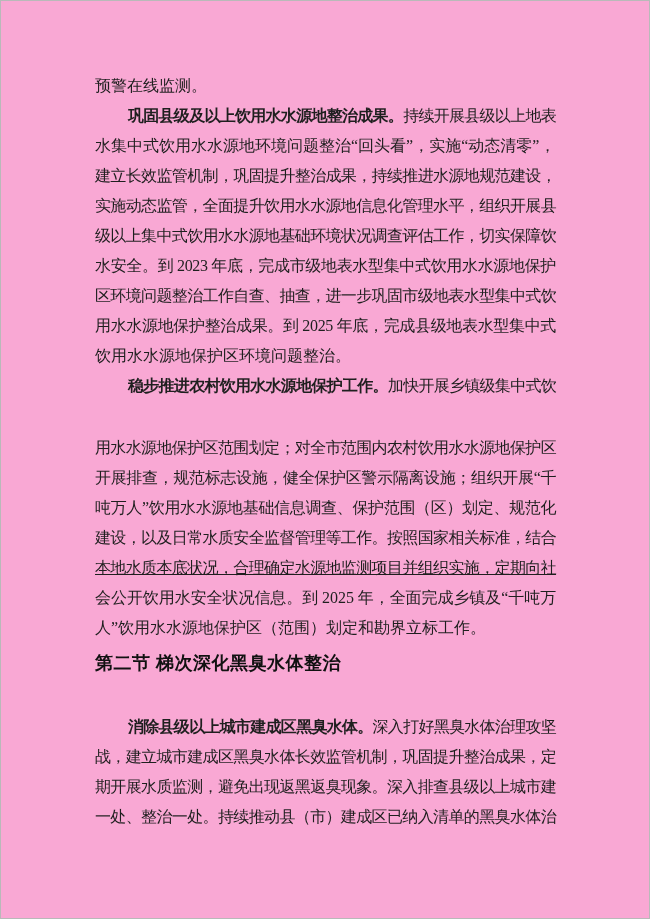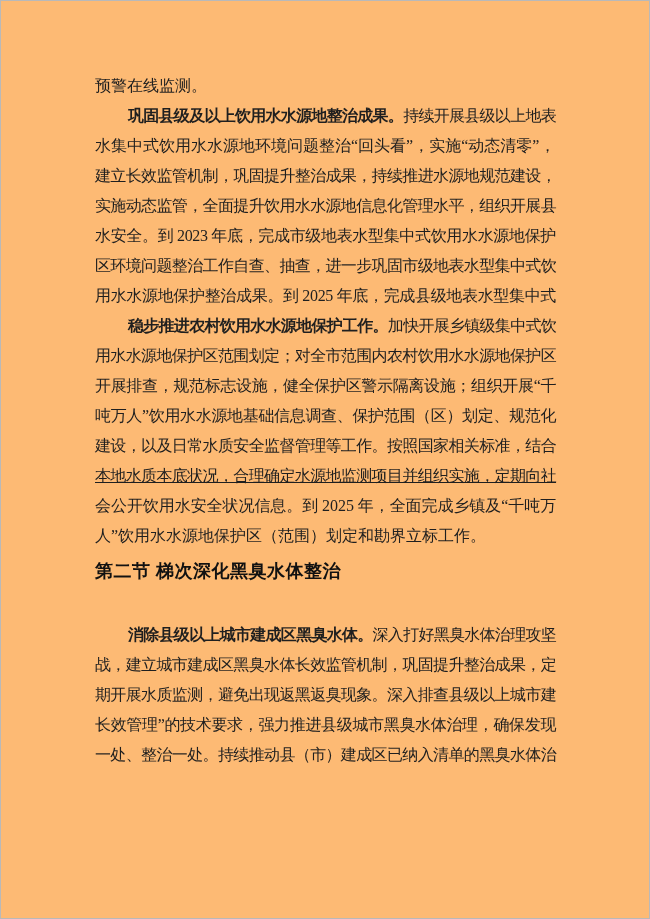--- a/index.html
+++ b/index.html
@@ -1,20 +1,20 @@
 <!DOCTYPE html>
 <html><head>
 <meta charset="utf-8">
 <style>
   html, body { margin: 0; padding: 0; background: #ffffff; }
   .page {
     position: relative;
     width: 650px;
     height: 919px;
-    background: #fdba74;
+    background: #f9a8d4;
     box-sizing: border-box;
     border: 1px solid #b9b9b9;
     overflow: hidden;
     font-family: "Liberation Serif", "DejaVu Serif", serif;
   }
   .text-body {
     position: absolute;
     left: 94px;
     top: 70px;
     width: 461px;
@@ -56,31 +56,32 @@
 </head>
 <body>
 
 <div class="page">
   <div class="text-body">
       <div class="line">预警在线监测。</div>
       <div class="line indent just" style="letter-spacing: -0.714286px;"><span class="lead">巩固县级及以上饮用水水源地整治成果。</span>持续开展县级以上地表</div>
       <div class="line just">水集中式饮用水水源地环境问题整治“回头看”，实施“动态清零”，</div>
       <div class="line just" style="letter-spacing: -0.633333px;">建立长效监管机制，巩固提升整治成果，持续推进水源地规范建设，</div>
       <div class="line just" style="letter-spacing: -0.633333px;">实施动态监管，全面提升饮用水水源地信息化管理水平，组织开展县</div>
+      <div class="line just" style="letter-spacing: -0.633333px;">级以上集中式饮用水水源地基础环境状况调查评估工作，切实保障饮</div>
       <div class="line just" style="letter-spacing: -0.333333px;">水安全。到 2023 年底，完成市级地表水型集中式饮用水水源地保护</div>
       <div class="line just" style="letter-spacing: -0.633333px;">区环境问题整治工作自查、抽查，进一步巩固市级地表水型集中式饮</div>
       <div class="line just" style="letter-spacing: -0.333333px;">用水水源地保护整治成果。到 2025 年底，完成县级地表水型集中式</div>
+      <div class="line">饮用水水源地保护区环境问题整治。</div>
       <div class="line indent just" style="letter-spacing: -0.714286px;"><span class="lead">稳步推进农村饮用水水源地保护工作。</span>加快开展乡镇级集中式饮</div>
-      <div class="line just" style="letter-spacing: -0.633333px;">用水水源地保护区范围划定；对全市范围内农村饮用水水源地保护区</div>
+      <div class="line just" style="letter-spacing: -0.633333px; margin-top: 32px;">用水水源地保护区范围划定；对全市范围内农村饮用水水源地保护区</div>
       <div class="line just" style="letter-spacing: -0.333333px;">开展排查，规范标志设施，健全保护区警示隔离设施；组织开展“千</div>
       <div class="line just" style="letter-spacing: -0.333333px;">吨万人”饮用水水源地基础信息调查、保护范围（区）划定、规范化</div>
       <div class="line just" style="letter-spacing: -0.633333px;">建设，以及日常水质安全监督管理等工作。按照国家相关标准，结合</div>
       <div class="line just" style="letter-spacing: -0.633333px; text-decoration: underline;">本地水质本底状况，合理确定水源地监测项目并组织实施，定期向社</div>
       <div class="line just" style="letter-spacing: -0.0606061px;">会公开饮用水安全状况信息。到 2025 年，全面完成乡镇及“千吨万</div>
       <div class="line">人”饮用水水源地保护区（范围）划定和勘界立标工作。</div>
       <div class="section-heading">第二节 梯次深化黑臭水体整治</div>
       <div class="line indent just" style="letter-spacing: -0.714286px; margin-top: 32px;"><span class="lead">消除县级以上城市建成区黑臭水体。</span>深入打好黑臭水体治理攻坚</div>
       <div class="line just" style="letter-spacing: -0.633333px;">战，建立城市建成区黑臭水体长效监管机制，巩固提升整治成果，定</div>
       <div class="line just" style="letter-spacing: -0.633333px;">期开展水质监测，避免出现返黑返臭现象。深入排查县级以上城市建</div>
-      <div class="line just" style="letter-spacing: -0.333333px;">长效管理”的技术要求，强力推进县级城市黑臭水体治理，确保发现</div>
       <div class="line just" style="letter-spacing: -0.633333px;">一处、整治一处。持续推动县（市）建成区已纳入清单的黑臭水体治</div>
     </div>
 </div>
 
 </body></html>

